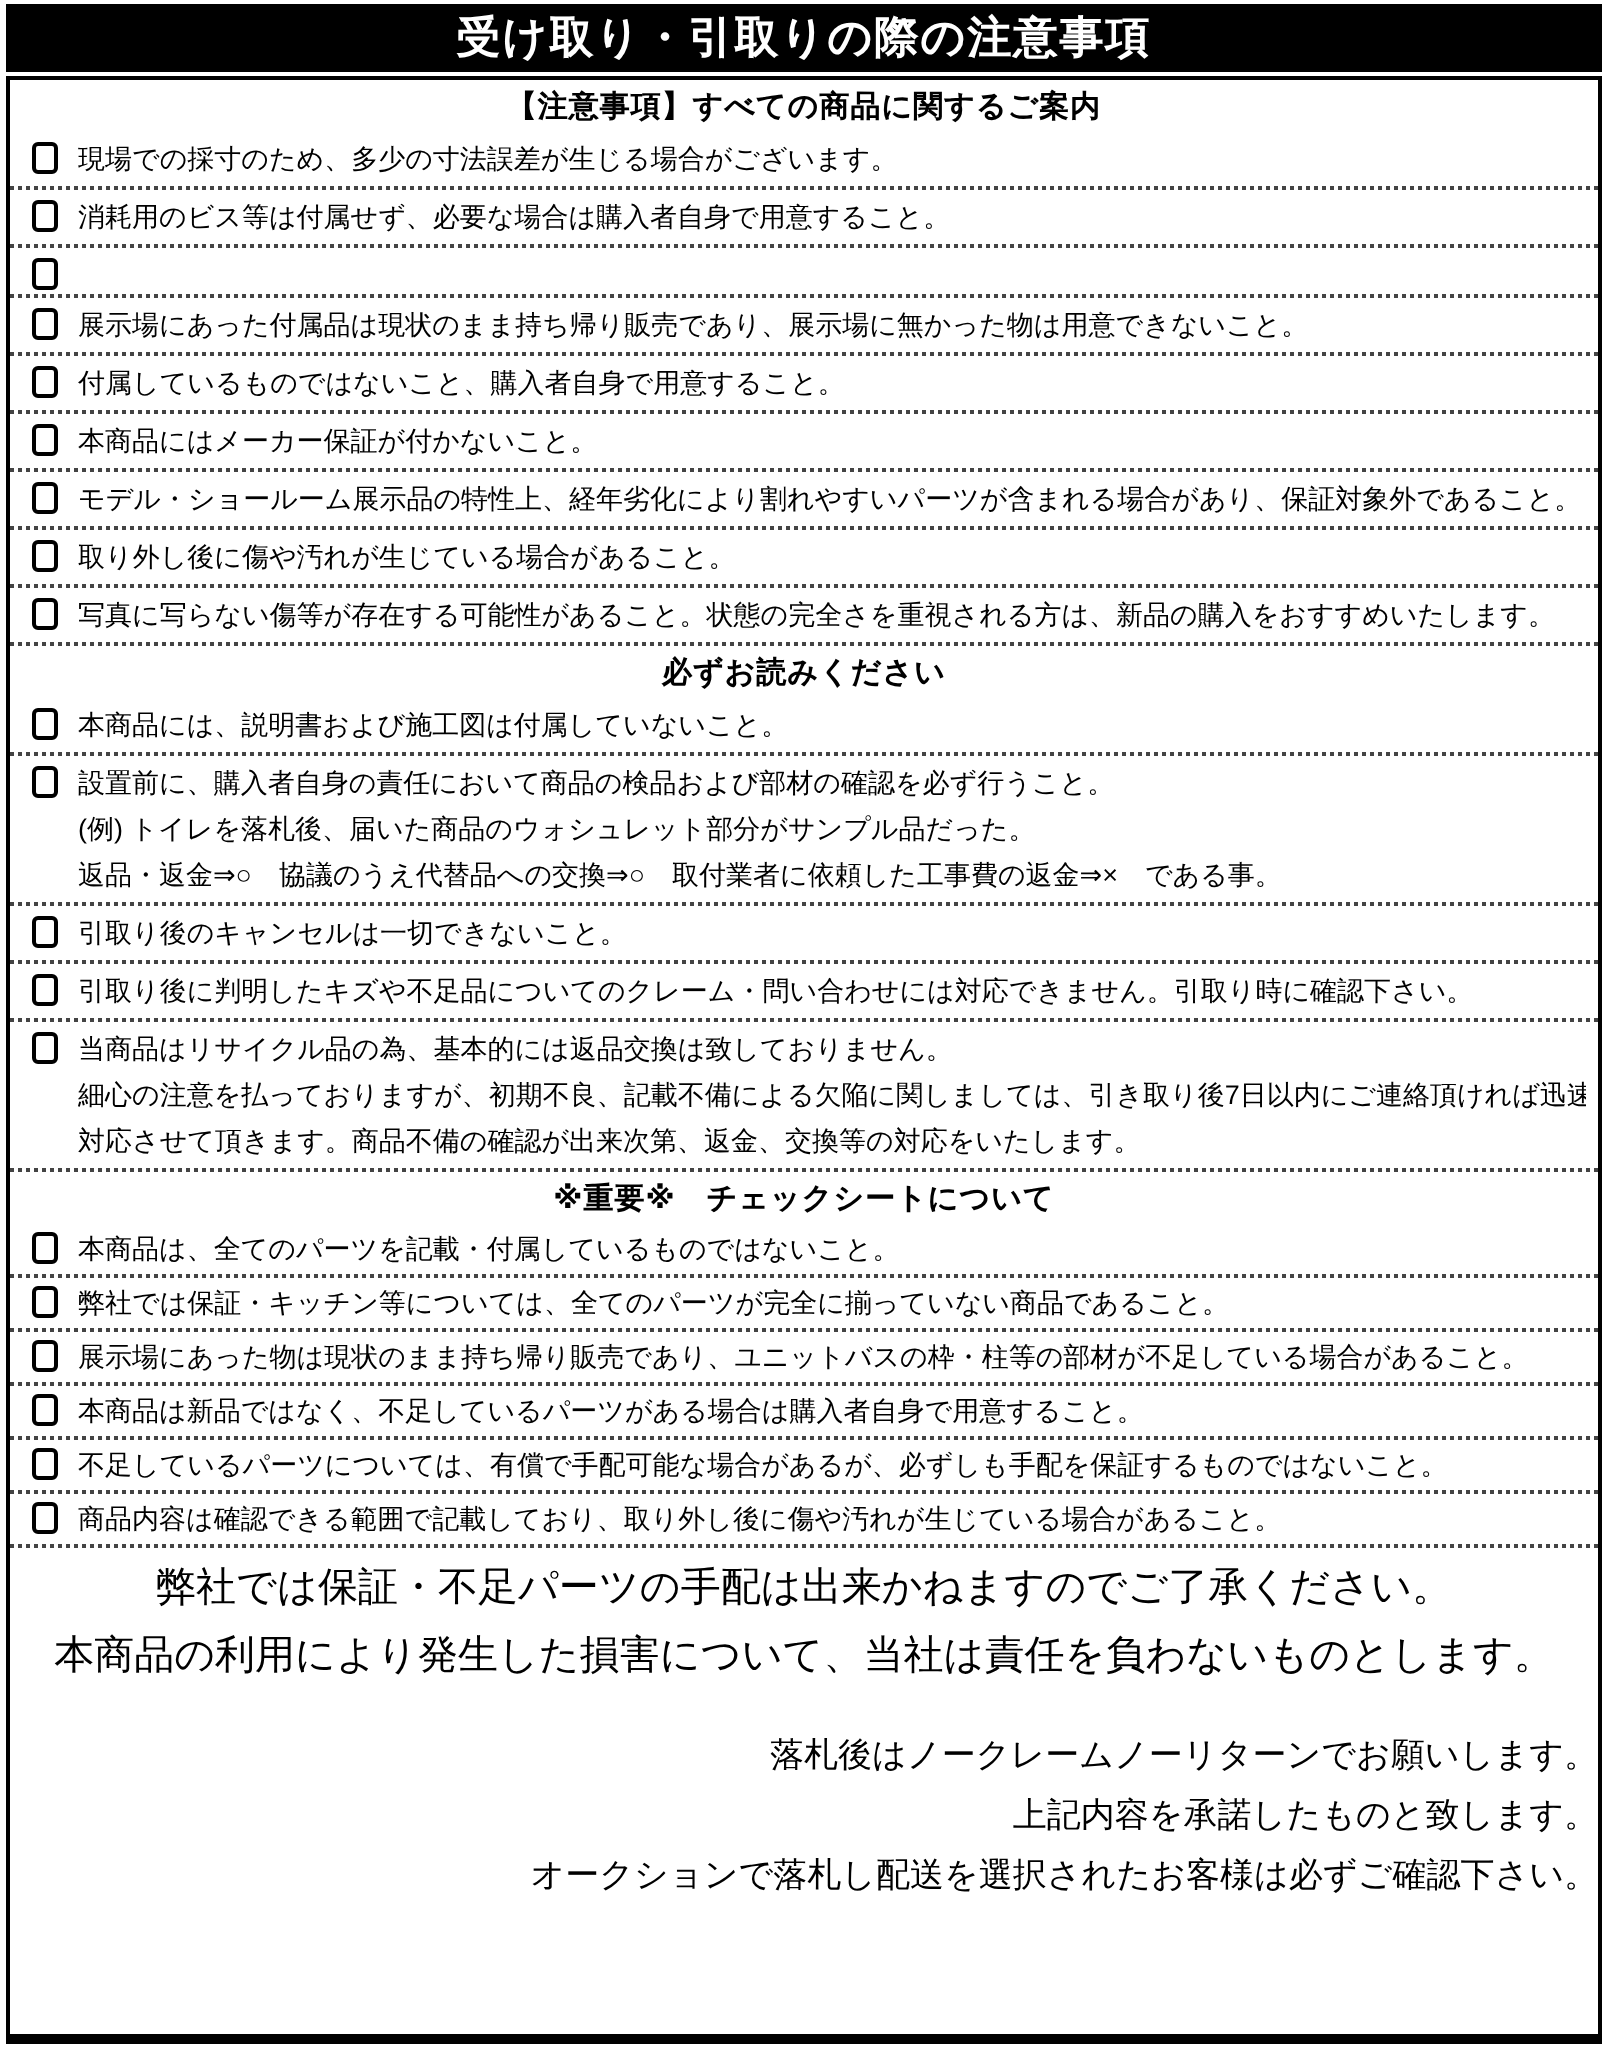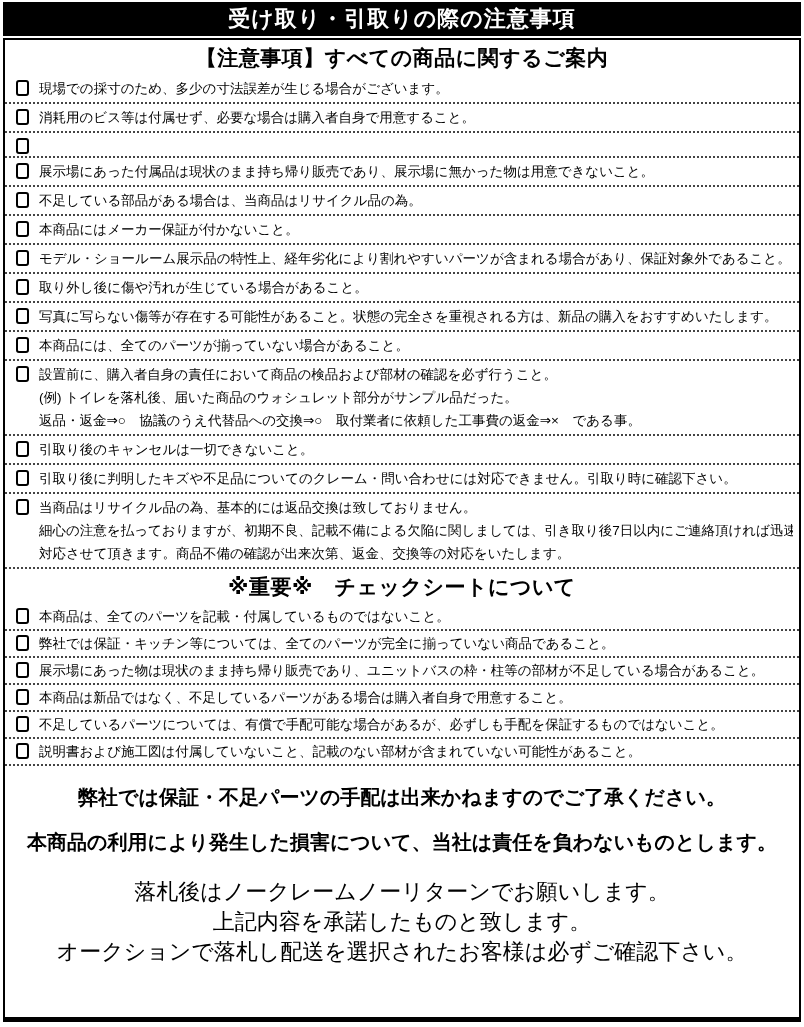--- a/index.html
+++ b/index.html
@@ -37,21 +37,21 @@
     border-bottom-width: 5px;
     height: 984px;
     overflow: hidden;
     background: var(--paper);
   }
 
   .section-heading {
     margin: 0;
     padding: 4px 0 3px 0;
     text-align: center;
-    font-size: 21px;
+    font-size: 15px;
     font-weight: bold;
     letter-spacing: 0.5px;
   }
 
   .items { width: 100%; }
   .item {
     display: flex;
     align-items: flex-start;
     gap: 10px;
     padding: 2px 6px 2px 11px;
@@ -72,27 +72,28 @@
     font-size: 13.5px;
     line-height: 23px;
     white-space: pre;
     overflow: hidden;
   }
   .item-text .bold { font-weight: normal; }
 
   .footer { text-align: center; }
   .footer-bold {
     font-size: 20px;
-    font-weight: bold;
+    font-weight: normal;
     line-height: 27px;
-    margin-top: 18px;
+    margin-top: 7px;
   }
   .footer-line {
-    font-size: 22px;
+    font-size: 17px;
     line-height: 30px;
+    text-align: right;
   }
   .footer-line.first { margin-top: 21px; }
 </style>
 </head>
 <body>
 
 <div class="page">
 
   <div class="title-bar">
     <span>受け取り・引取りの際の注意事項</span>
@@ -119,21 +120,21 @@
   </div>
 
 
   <div class="item">
     <span class="checkbox"></span>
     <span class="item-text"><span>展示場にあった付属品は現状のまま持ち帰り販売であり、展示場に無かった物は用意できないこと。</span></span>
   </div>
 
   <div class="item">
     <span class="checkbox"></span>
-    <span class="item-text"><span>不足している部品がある場合は、当商品はリサイクル品の為。</span></span>
+    <span class="item-text"><span>付属しているものではないこと、購入者自身で用意すること。</span></span>
   </div>
 
   <div class="item">
     <span class="checkbox"></span>
     <span class="item-text"><span>本商品にはメーカー保証が付かないこと。</span></span>
   </div>
 
   <div class="item">
     <span class="checkbox"></span>
     <span class="item-text"><span>モデル・ショールーム展示品の特性上、経年劣化により割れやすいパーツが含まれる場合があり、保証対象外であること。</span></span>
@@ -145,24 +146,25 @@
   </div>
 
   <div class="item">
     <span class="checkbox"></span>
     <span class="item-text"><span>写真に写らない傷等が存在する可能性があること。</span><span class="bold">状態の完全さを重視される方は、新品の購入をおすすめいたします。</span></span>
   </div>
 </div>
   </section>
 
   <section class="section">
+    <h2 class="section-heading">必ずお読みください</h2>
     <div class="items">
   <div class="item">
     <span class="checkbox"></span>
-    <span class="item-text"><span>本商品には、全てのパーツが揃っていない場合があること。</span></span>
+    <span class="item-text"><span>本商品には、説明書および施工図は付属していないこと。</span></span>
   </div>
 
   <div class="item">
     <span class="checkbox"></span>
     <span class="item-text"><span>設置前に、購入者自身の責任において商品の検品および部材の確認を必ず行うこと。
 (例) トイレを落札後、届いた商品のウォシュレット部分がサンプル品だった。
 返品・返金⇒○　協議のうえ代替品への交換⇒○　取付業者に依頼した工事費の返金⇒×　である事。</span></span>
   </div>
 
   <div class="item">
@@ -207,21 +209,21 @@
     <span class="item-text"><span>本商品は新品ではなく、不足しているパーツがある場合は購入者自身で用意すること。</span></span>
   </div>
 
   <div class="item">
     <span class="checkbox"></span>
     <span class="item-text"><span>不足しているパーツについては、有償で手配可能な場合があるが、必ずしも手配を保証するものではないこと。</span></span>
   </div>
 
   <div class="item">
     <span class="checkbox"></span>
-    <span class="item-text"><span>説明書および施工図は付属していないこと、記載のない部材が含まれていない可能性があること。</span></span>
+    <span class="item-text"><span>商品内容は確認できる範囲で記載しており、取り外し後に傷や汚れが生じている場合があること。</span></span>
   </div>
 </div>
   </section>
 </div>
 
     <div class="footer">
       <div class="footer-bold">弊社では保証・不足パーツの手配は出来かねますのでご了承ください。</div>
       <div class="footer-bold">本商品の利用により発生した損害について、当社は責任を負わないものとします。</div>
       <div class="footer-line first">落札後はノークレームノーリターンでお願いします。</div>
       <div class="footer-line">上記内容を承諾したものと致します。</div>

